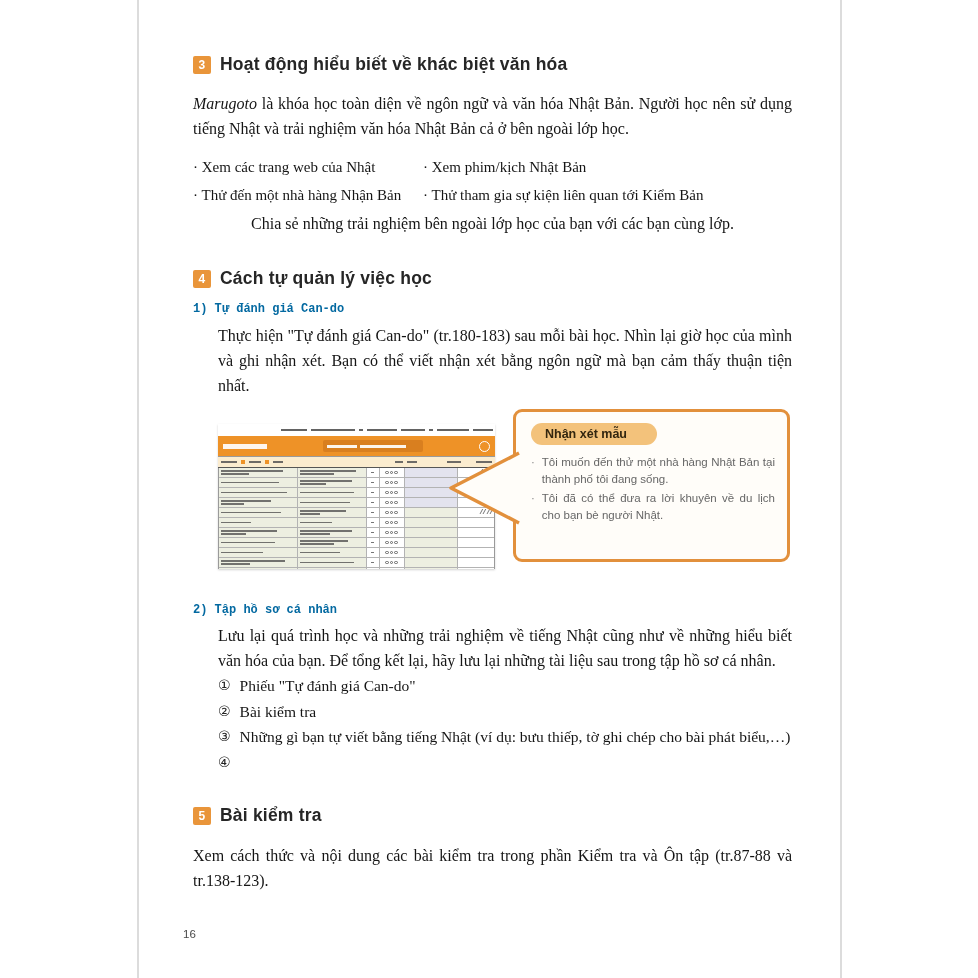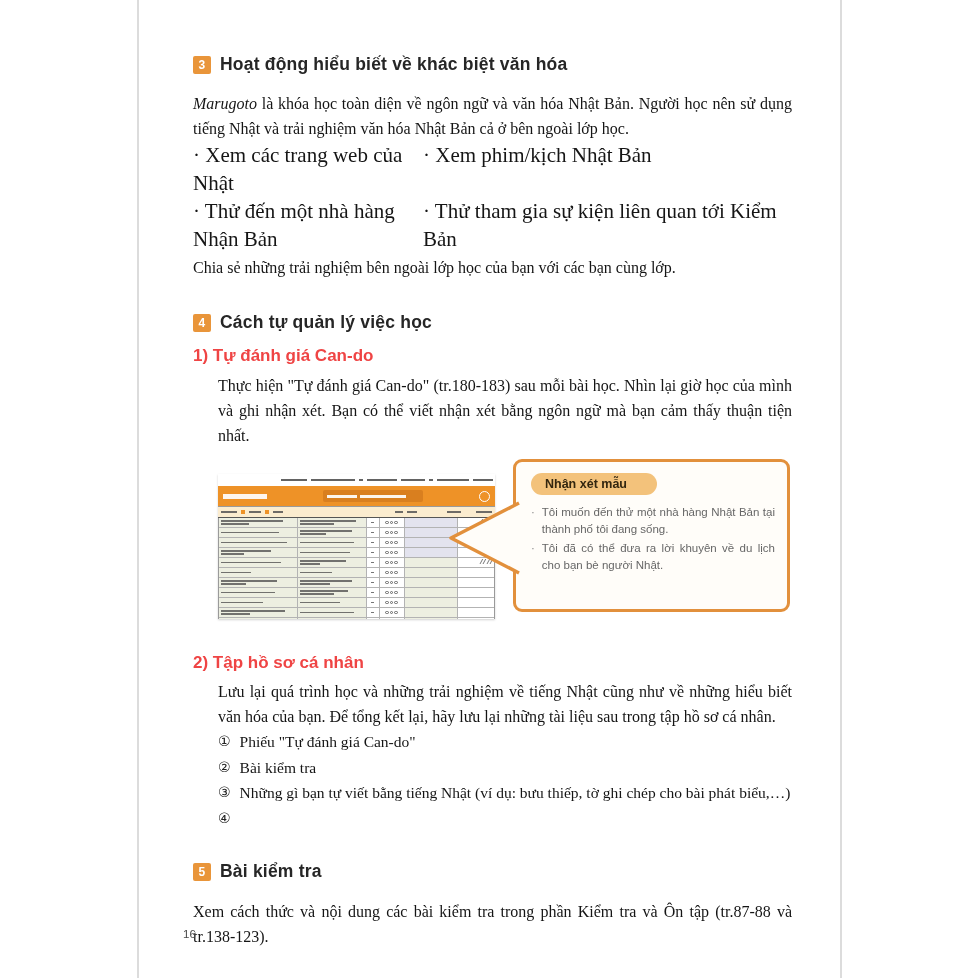--- a/index.html
+++ b/index.html
@@ -12,33 +12,33 @@
 
   
   .sec-head{display:flex;align-items:center;gap:9px;font-family:"Liberation Sans",sans-serif;
             font-weight:bold;font-size:17.5px;color:#262626;letter-spacing:.2px;}
   .sec-badge{width:18px;height:18px;background:#e9953a;color:#fff;border-radius:2px;
              display:flex;align-items:center;justify-content:center;font-size:12px;flex:0 0 18px;}
   .h3{margin-top:54px;}
   .h4{margin-top:32px;}
   .h5{margin-top:30px;}
 
-  .sub-head{font-family:Liberation Sans, sans-serif;font-weight:bold;font-size:17px;color:#ef4444;}
+  .sub-head{font-family:Liberation Mono, monospace;font-weight:bold;font-size:12px;color:#0369a1;}
   .sub1{margin-top:13px;}
   .sub2{margin-top:34px;}
 
   p{margin:0;font-size:16px;line-height:25px;text-align:justify;}
   .p-intro{margin-top:16px;}
-  .p-close{margin-top:2px;text-align:left;}
+  .p-close{margin-top:2px;text-align:center;}
   .p-indent{margin-left:25px;margin-top:7px;}
   .p-indent2{margin-left:25px;margin-top:6px;}
   .p-s5{margin-top:17px;}
 
-  .bullet-grid{margin-top:0;display:grid;grid-template-columns:230px 1fr;
-               font-size:21px;line-height:28px;}
+  .bullet-grid{margin-top:12px;display:grid;grid-template-columns:230px 1fr;
+               font-size:15px;line-height:28px;}
   .bullet-full{font-size:15.5px;line-height:25px;}
 
   .num-list{margin-left:25px;margin-top:0;}
   .num-item{display:flex;gap:9px;line-height:25.5px;font-size:15.5px;}
   .num-marker{font-family:"DejaVu Sans",sans-serif;font-size:14px;color:#222;flex:0 0 auto;}
 
   
   .figure{position:relative;height:160px;margin-top:11px;}
   .cando-table{position:absolute;left:25px;top:15px;width:277px;height:145px;background:#fff;
                box-shadow:0 1px 2px rgba(0,0,0,.18);z-index:0;overflow:hidden;}

